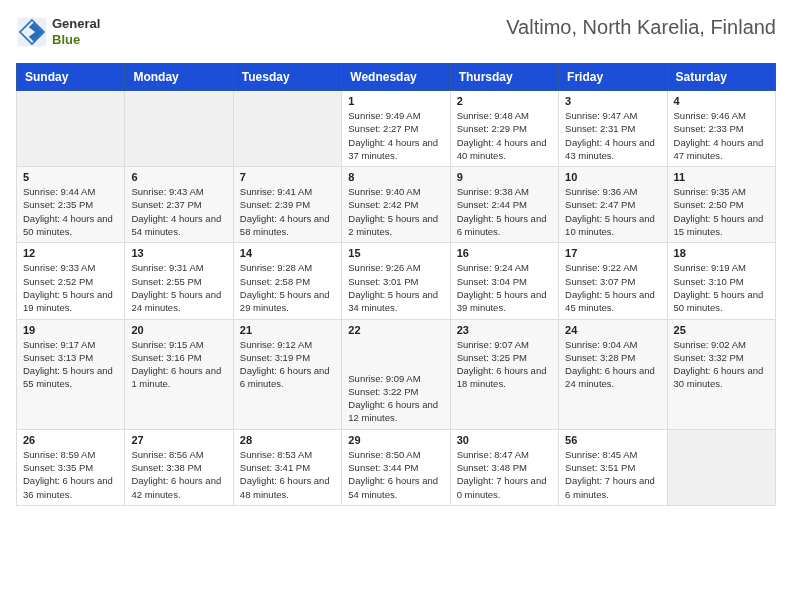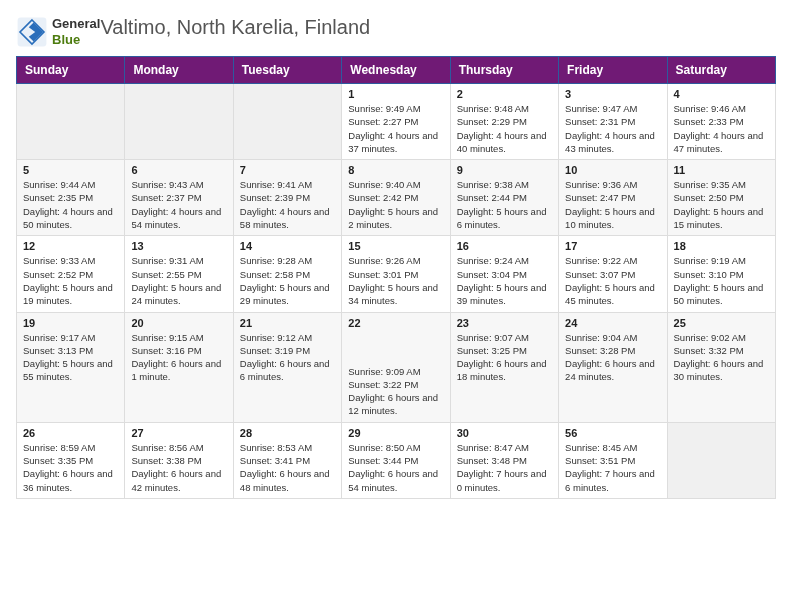--- a/index.html
+++ b/index.html
@@ -6,21 +6,22 @@
     body {
       font-family: Arial, sans-serif;
       background: #fff;
       width: 792px;
       min-height: 612px;
       padding: 16px;
     }
     .header {
       display: flex;
       align-items: flex-start;
-      margin-bottom: 8px;
+      justify-content: space-between;
+      margin-bottom: 15px;
     }
     .logo {
       display: flex;
       align-items: center;
       gap: 4px;
     }
     .logo-text {
       display: flex;
       flex-direction: column;
       font-size: 13px;
@@ -44,21 +45,21 @@
     .location {
       font-size: 20px;
       color: #555;
     }
     .calendar {
       width: 100%;
       border-collapse: collapse;
       border: 1px solid #ccc;
     }
     .calendar th {
-      background-color: #701a75;
+      background-color: #1d4ed8;
       color: #fff;
       font-size: 12px;
       font-weight: bold;
       padding: 6px 8px;
       text-align: left;
       border: 1px solid #2d5a9e;
     }
     .calendar td {
       border: 1px solid #ddd;
       vertical-align: top;

